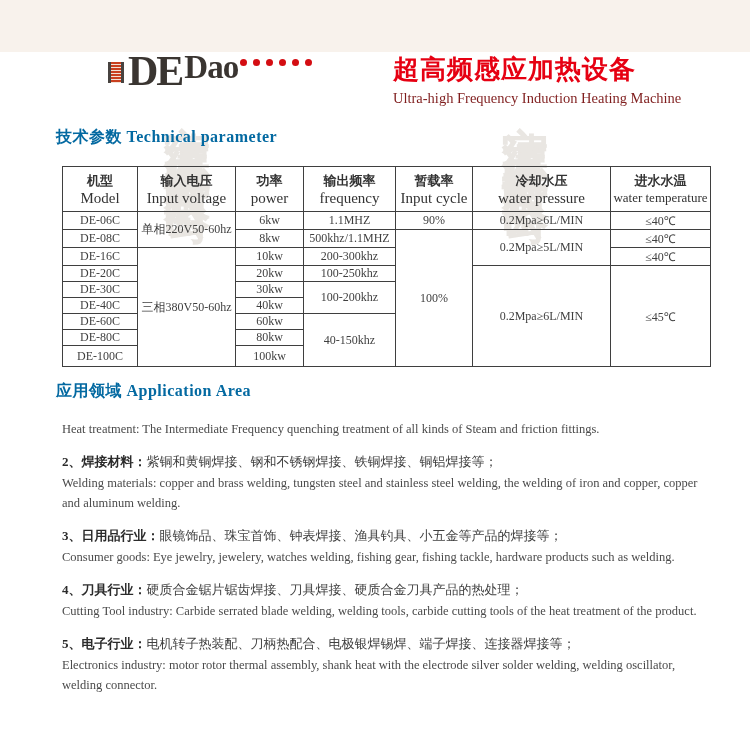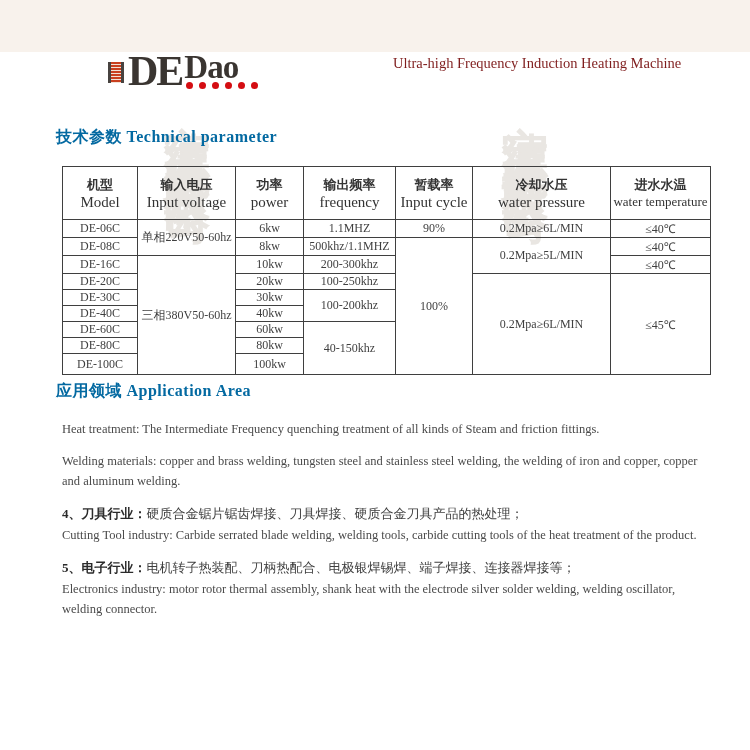--- a/index.html
+++ b/index.html
@@ -14,39 +14,39 @@
 
   .layer{position:absolute;inset:0;z-index:1;}
 
   
   .logo{position:absolute;left:108px;top:56px;display:flex;align-items:flex-start;}
   .logo-icon{width:16px;height:21px;margin:6px 4px 0 0;display:flex;}
   .logo-icon .bar{width:3px;height:100%;background:#474340;}
   .logo-icon .coil{width:10px;height:100%;
     background:repeating-linear-gradient(to bottom,#c9401f 0 2px,#f3e2d6 2px 3px);}
   .logo-de{font-size:42px;line-height:30px;font-weight:900;letter-spacing:-2px;color:#3a3531;}
-  .dao-col{display:flex;flex-direction:column;margin-left:2px;}
+  .dao-col{display:flex;flex-direction:row;margin-left:2px;}
   .logo-dao{font-size:33px;line-height:23px;font-weight:900;letter-spacing:-1px;color:#3a3531;}
   .dots{display:flex;gap:6px;margin-top:3px;margin-left:2px;}
   .dots span{width:7px;height:7px;border-radius:50%;background:#d40d12;}
 
   
   .titles{position:absolute;left:393px;top:52px;}
   .title-cn{font-size:26px;font-weight:900;color:#e60012;letter-spacing:1px;}
   .title-en{font-size:14.5px;color:#7f1d1d;margin-top:3px;}
 
   .sec-title{position:absolute;left:56px;font-size:16px;color:#0369a1;font-weight:700;letter-spacing:0.5px;}
   .tech-title{top:127px;} .app-title{top:381px;}
 
   
   table.spec{position:absolute;left:62px;top:166px;border-collapse:collapse;table-layout:fixed;
              width:648px;background:transparent;}
   table.spec th,table.spec td{border:1px solid #3f3f3f;text-align:center;vertical-align:middle;
              padding:0 2px;font-size:12px;color:#3f3f3f;overflow:hidden;}
-  table.spec thead tr{height:53px;}
+  table.spec thead tr{height:45px;}
   table.spec tbody tr{height:16px;}
   table.spec tbody tr:last-child{height:21px;}
   .th-cn{font-size:13px;font-weight:700;color:#333;}
   .th-en{font-size:15px;font-weight:400;color:#333;}
   th:last-child .th-en{font-size:13px;}
   td.small{font-size:11.5px;}
 
   
   .items{position:absolute;left:62px;top:418px;width:648px;}
   .item{margin-bottom:12px;}
@@ -79,20 +79,21 @@
             <span></span>
             <span></span>
             <span></span>
             <span></span>
             <span></span>
           </div>
       </div>
     </div>
 
     <div class="titles">
+      <div class="title-cn">超高频感应加热设备</div>
       <div class="title-en">Ultra-high Frequency Induction Heating Machine</div>
     </div>
 
     <div class="sec-title tech-title">技术参数 Technical parameter</div>
 
     <table class="spec" id="spec-table">
       <colgroup>
         <col style="width:75px">
           <col style="width:98px">
           <col style="width:68px">
@@ -190,21 +191,26 @@
         </tbody>
     </table>
 
     <div class="sec-title app-title">应用领域 Application Area</div>
 
     <div class="items" id="app-items">
         <div class="item">
           <div class="enline">Heat treatment: The Intermediate Frequency quenching treatment of all kinds of Steam and friction fittings.</div>
         </div>
         <div class="item">
+          <div class="cnline"><b>2、焊接材料：</b>紫铜和黄铜焊接、钢和不锈钢焊接、铁铜焊接、铜铝焊接等；</div>
           <div class="enline">Welding materials: copper and brass welding, tungsten steel and stainless steel welding, the welding of iron and copper, copper and aluminum welding.</div>
+        </div>
+        <div class="item">
+          <div class="cnline"><b>3、日用品行业：</b>眼镜饰品、珠宝首饰、钟表焊接、渔具钓具、小五金等产品的焊接等；</div>
+          <div class="enline">Consumer goods: Eye jewelry, jewelery, watches welding, fishing gear, fishing tackle, hardware products such as welding.</div>
         </div>
         <div class="item">
           <div class="cnline"><b>4、刀具行业：</b>硬质合金锯片锯齿焊接、刀具焊接、硬质合金刀具产品的热处理；</div>
           <div class="enline">Cutting Tool industry: Carbide serrated blade welding, welding tools, carbide cutting tools of the heat treatment of the product.</div>
         </div>
         <div class="item">
           <div class="cnline"><b>5、电子行业：</b>电机转子热装配、刀柄热配合、电极银焊锡焊、端子焊接、连接器焊接等；</div>
           <div class="enline">Electronics industry: motor rotor thermal assembly, shank heat with the electrode silver solder welding, welding oscillator, welding connector.</div>
         </div>
       </div>

